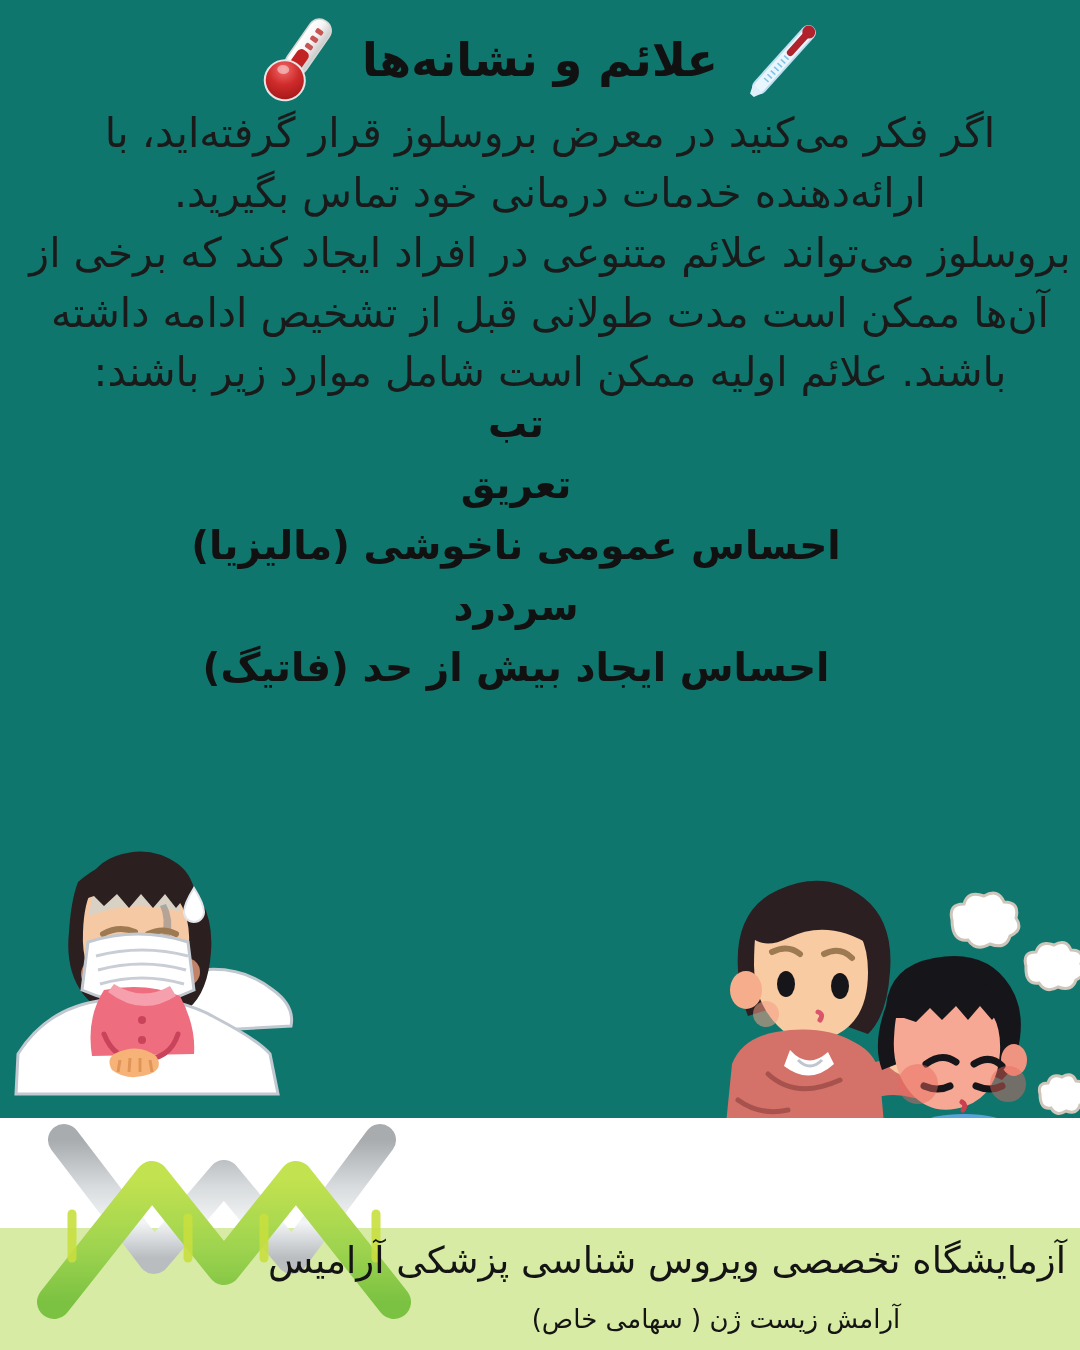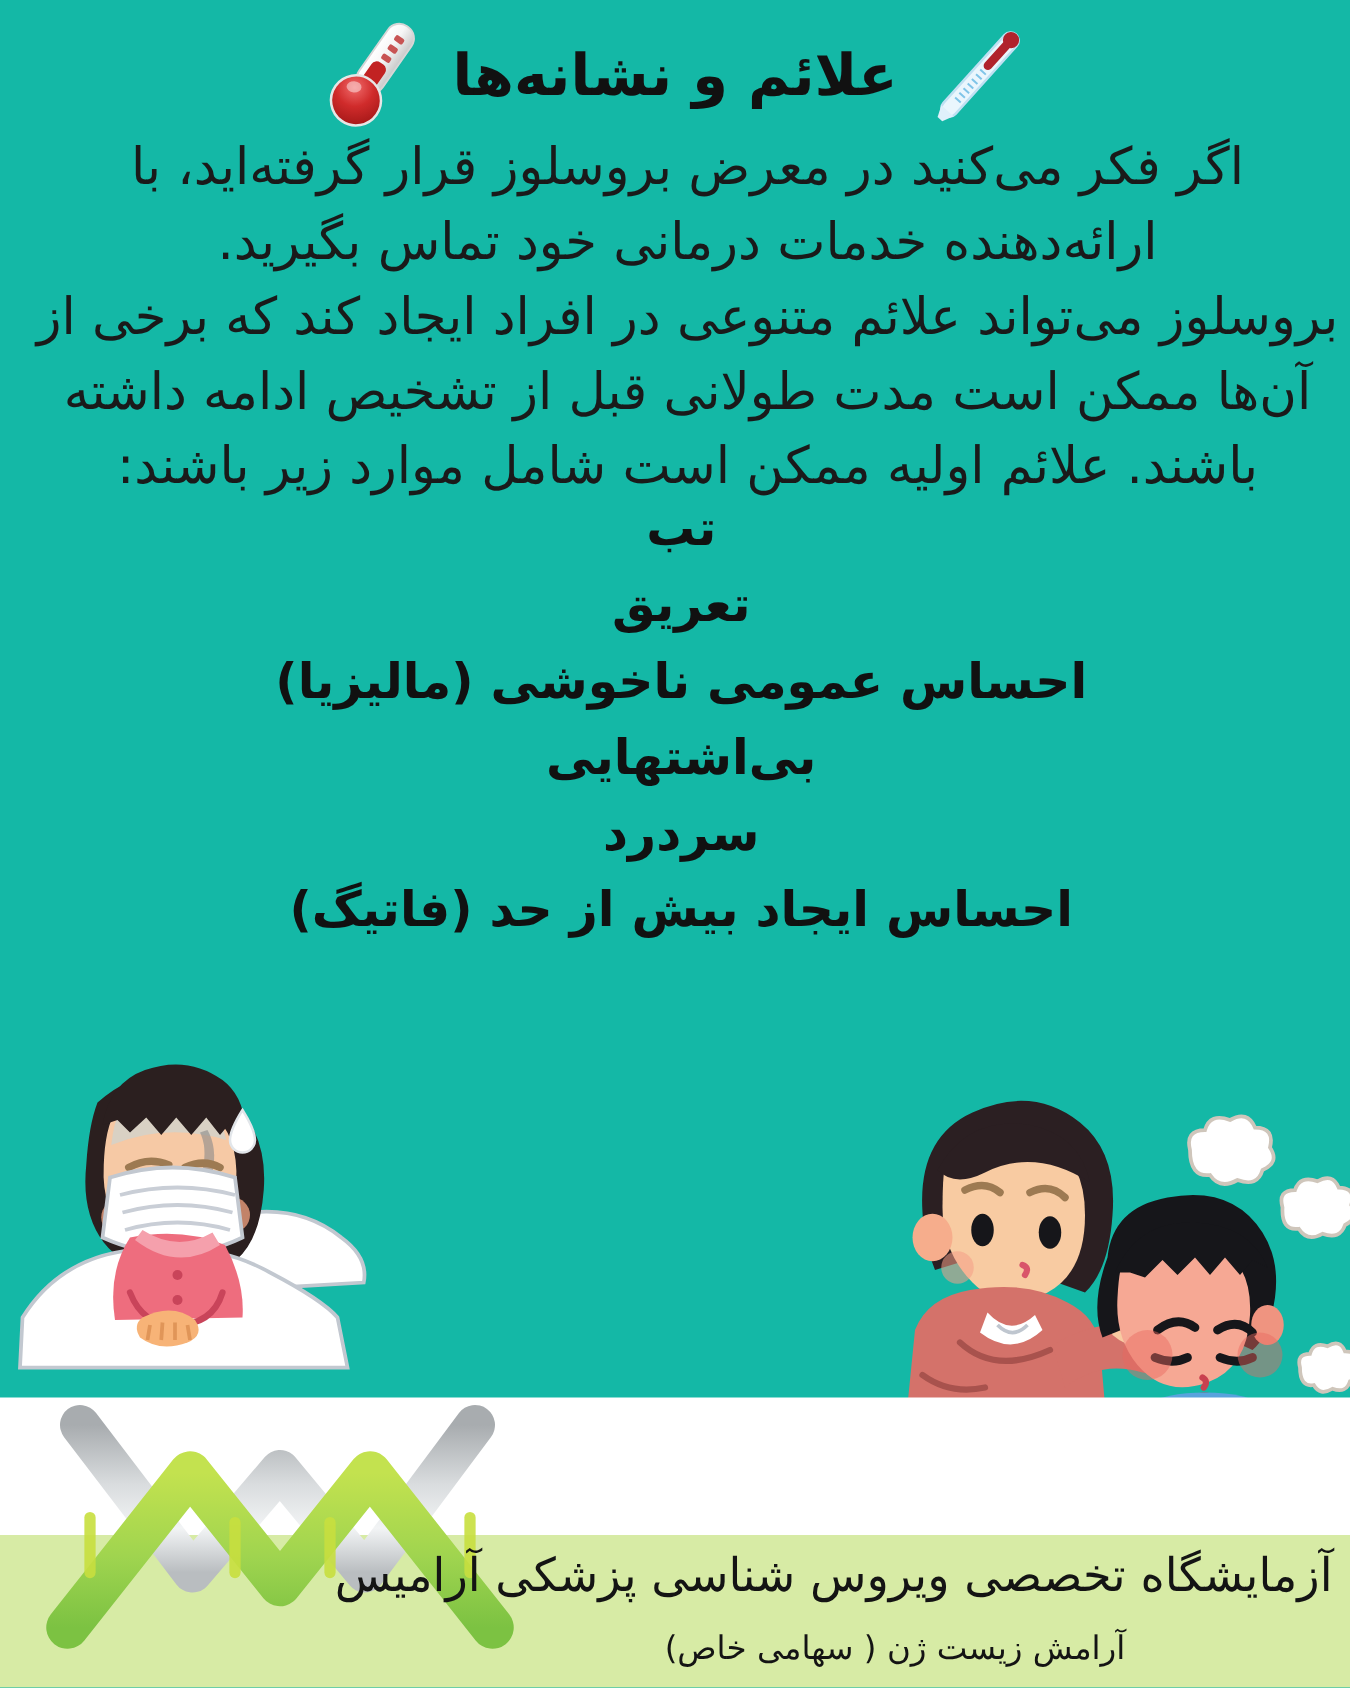--- a/index.html
+++ b/index.html
@@ -12,21 +12,21 @@
     background: #d7eba5;
     font-family: "DejaVu Sans", "Liberation Sans", sans-serif;
     overflow: hidden;
     position: relative;
   }
 
   #poster {
     position: relative;
     width: 1080px;
     height: 1350px;
-    background: #14b8a6;
+    background: #0f766e;
     overflow: hidden;
   }
 
   
   .title-row {
     position: absolute;
     top: 10px;
     left: 0;
     width: 1080px;
     height: 100px;
@@ -77,21 +77,20 @@
   }
 
   
   .symptoms {
     position: absolute;
     top: 404px;
     left: 0;
     width: 1032px;
     text-align: center;
     direction: rtl;
-    padding-left: 29px;
   }
   .symptom {
     font-size: 39px;
     font-weight: bold;
     color: #111111;
     line-height: 1;
     margin: 0 0 22px 0;
     white-space: nowrap;
   }
 
@@ -220,21 +219,20 @@
 
   <div class="body-text">
     <p>اگر فکر می‌کنید در معرض بروسلوز قرار گرفته‌اید، با ارائه‌دهنده خدمات درمانی خود تماس بگیرید.</p>
     <p>بروسلوز می‌تواند علائم متنوعی در افراد ایجاد کند که برخی از آن‌ها ممکن است مدت طولانی قبل از تشخیص ادامه داشته باشند. علائم اولیه ممکن است شامل موارد زیر باشند:</p>
   </div>
 
   <div class="symptoms">
     <div class="symptom">تب</div>
     <div class="symptom">تعریق</div>
     <div class="symptom">احساس عمومی ناخوشی (مالیزیا)</div>
-    <div class="symptom">بی‌اشتهایی</div>
     <div class="symptom">سردرد</div>
     <div class="symptom">احساس ایجاد بیش از حد (فاتیگ)</div>
   </div>
 
   <div class="illo-left">
     <svg width="330" height="300" viewBox="0 0 330 300">
 
       <path d="M180 150 q50 -10 85 18 q22 16 18 36 l-105 6 z" fill="#ffffff" stroke="#c2c8d0" stroke-width="3"></path>
 
       <path d="M70 60 q45 -40 95 -10 q42 26 38 80 q-3 40 -22 56 q-18 14 -50 12 q-38 -3 -56 -26 q-18 -24 -14 -62 q2 -32 9 -50 z" fill="#2b1f1f"></path>

